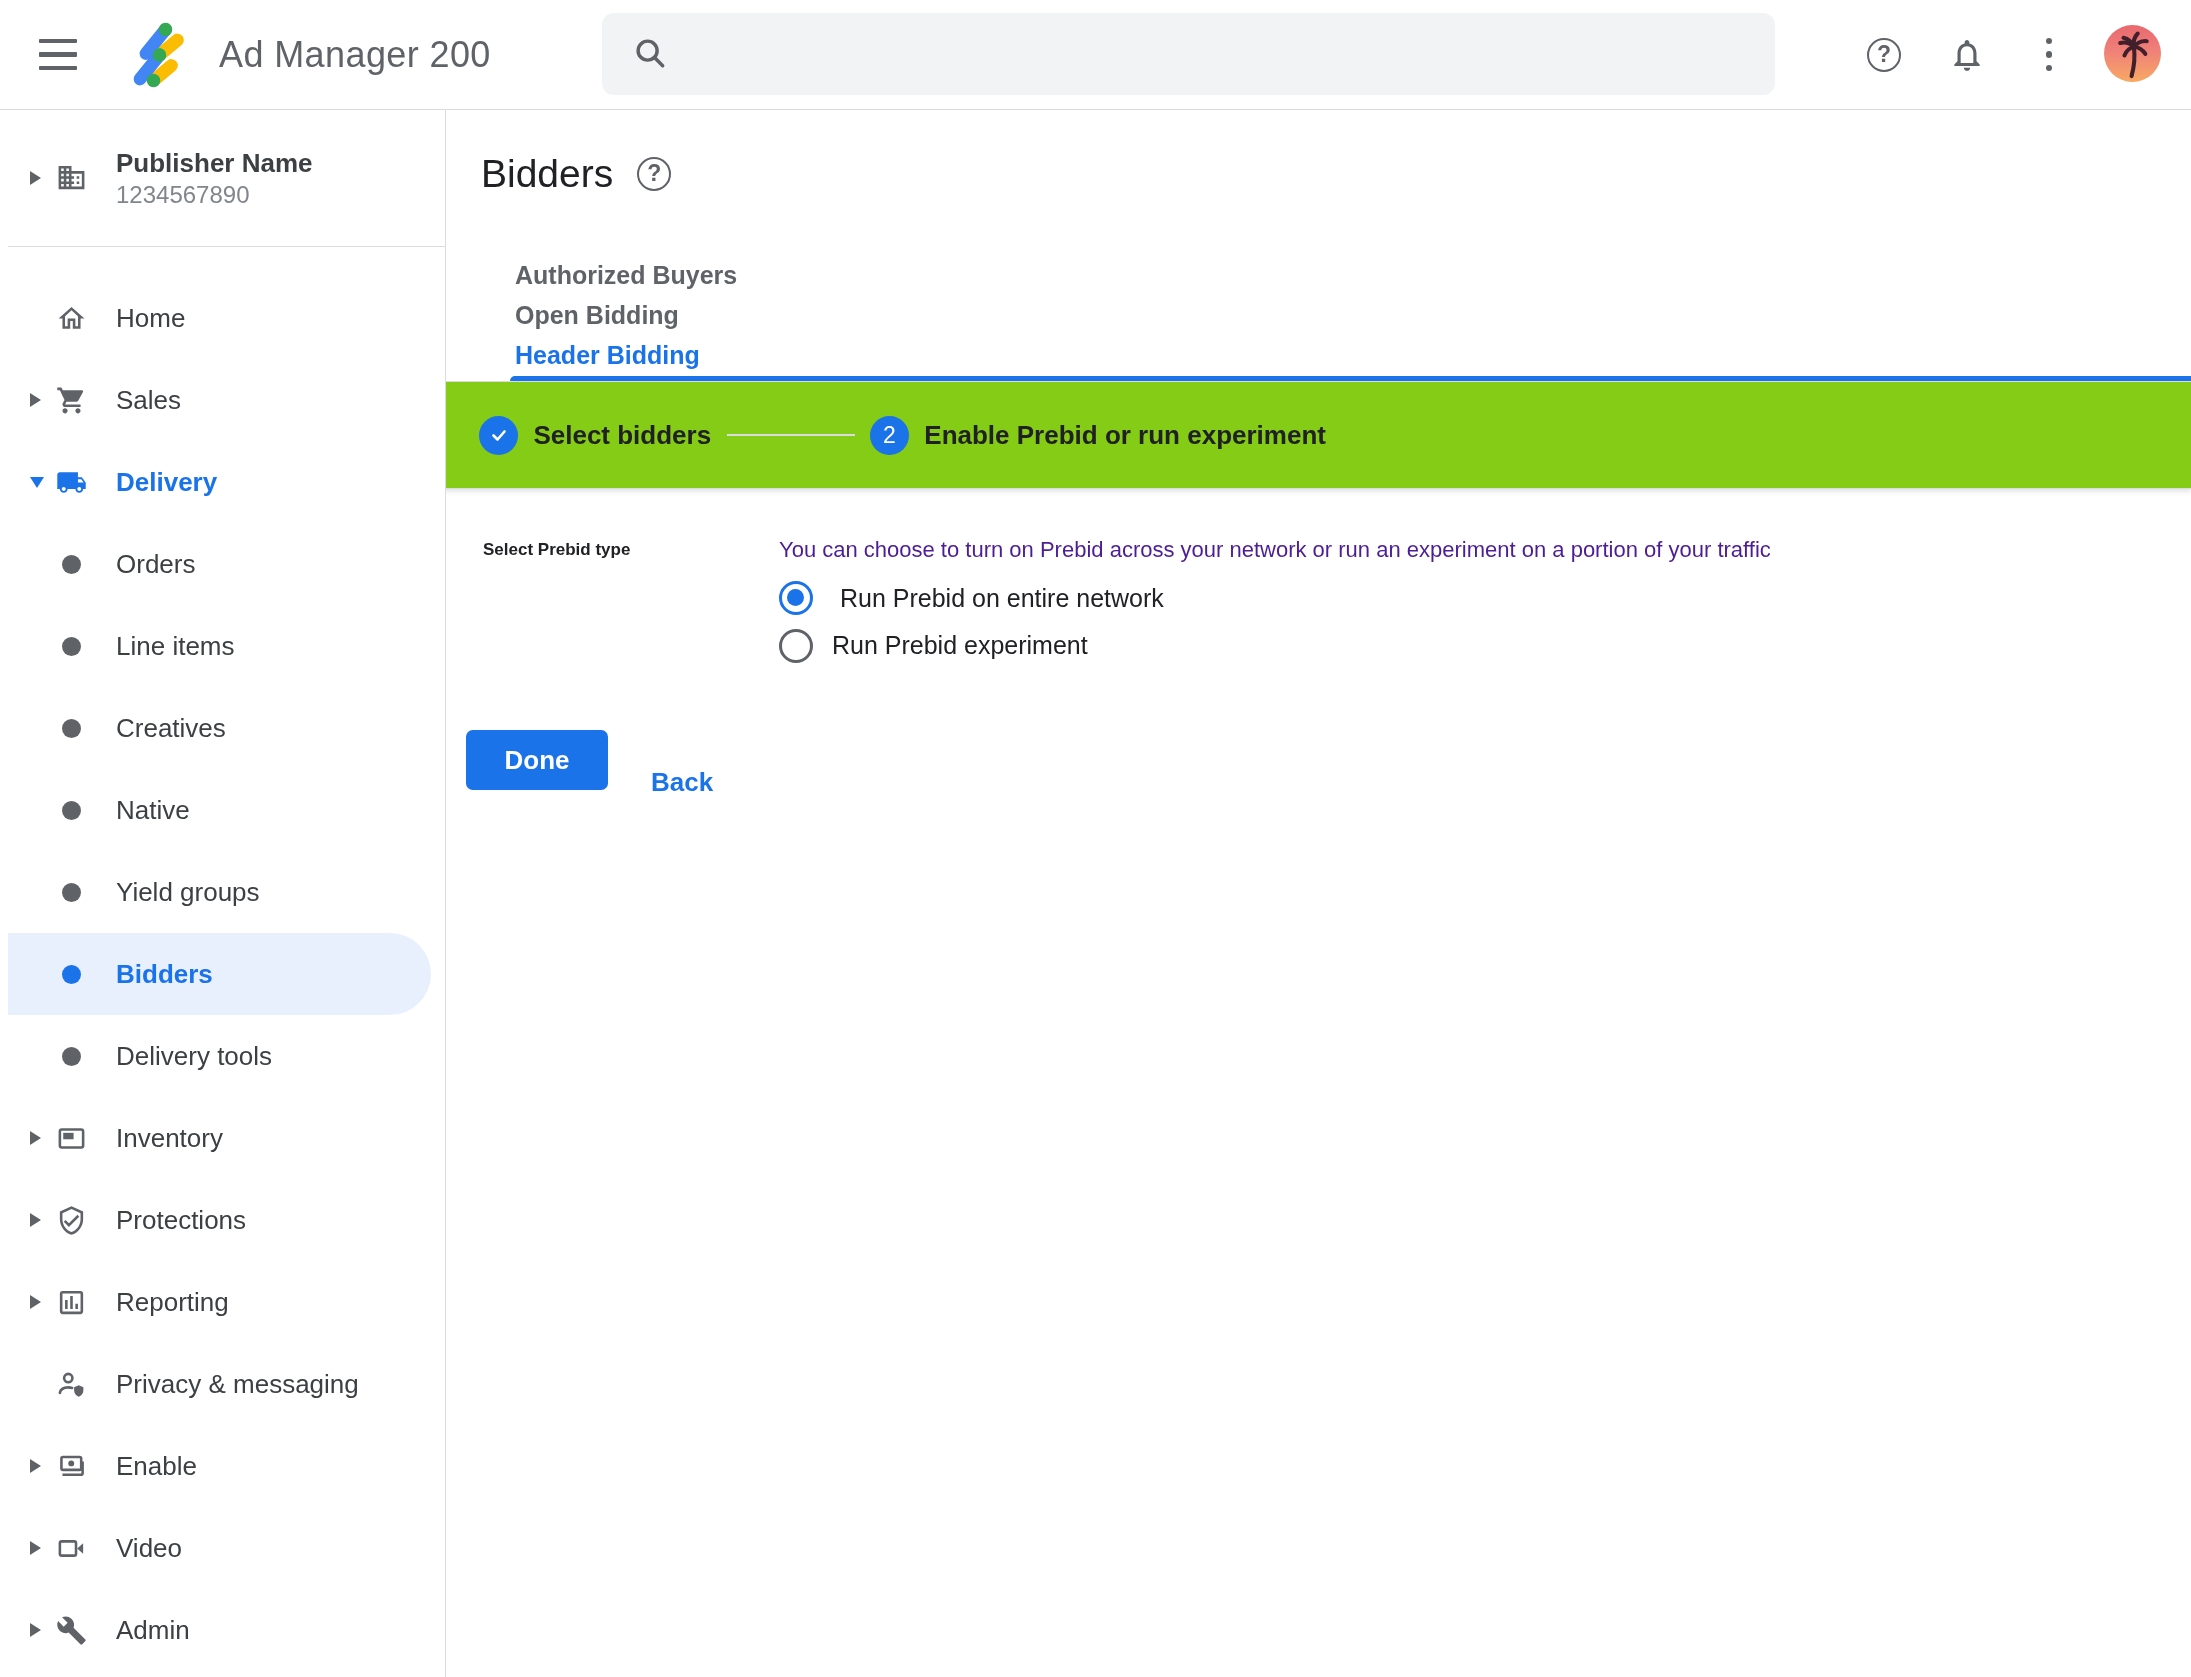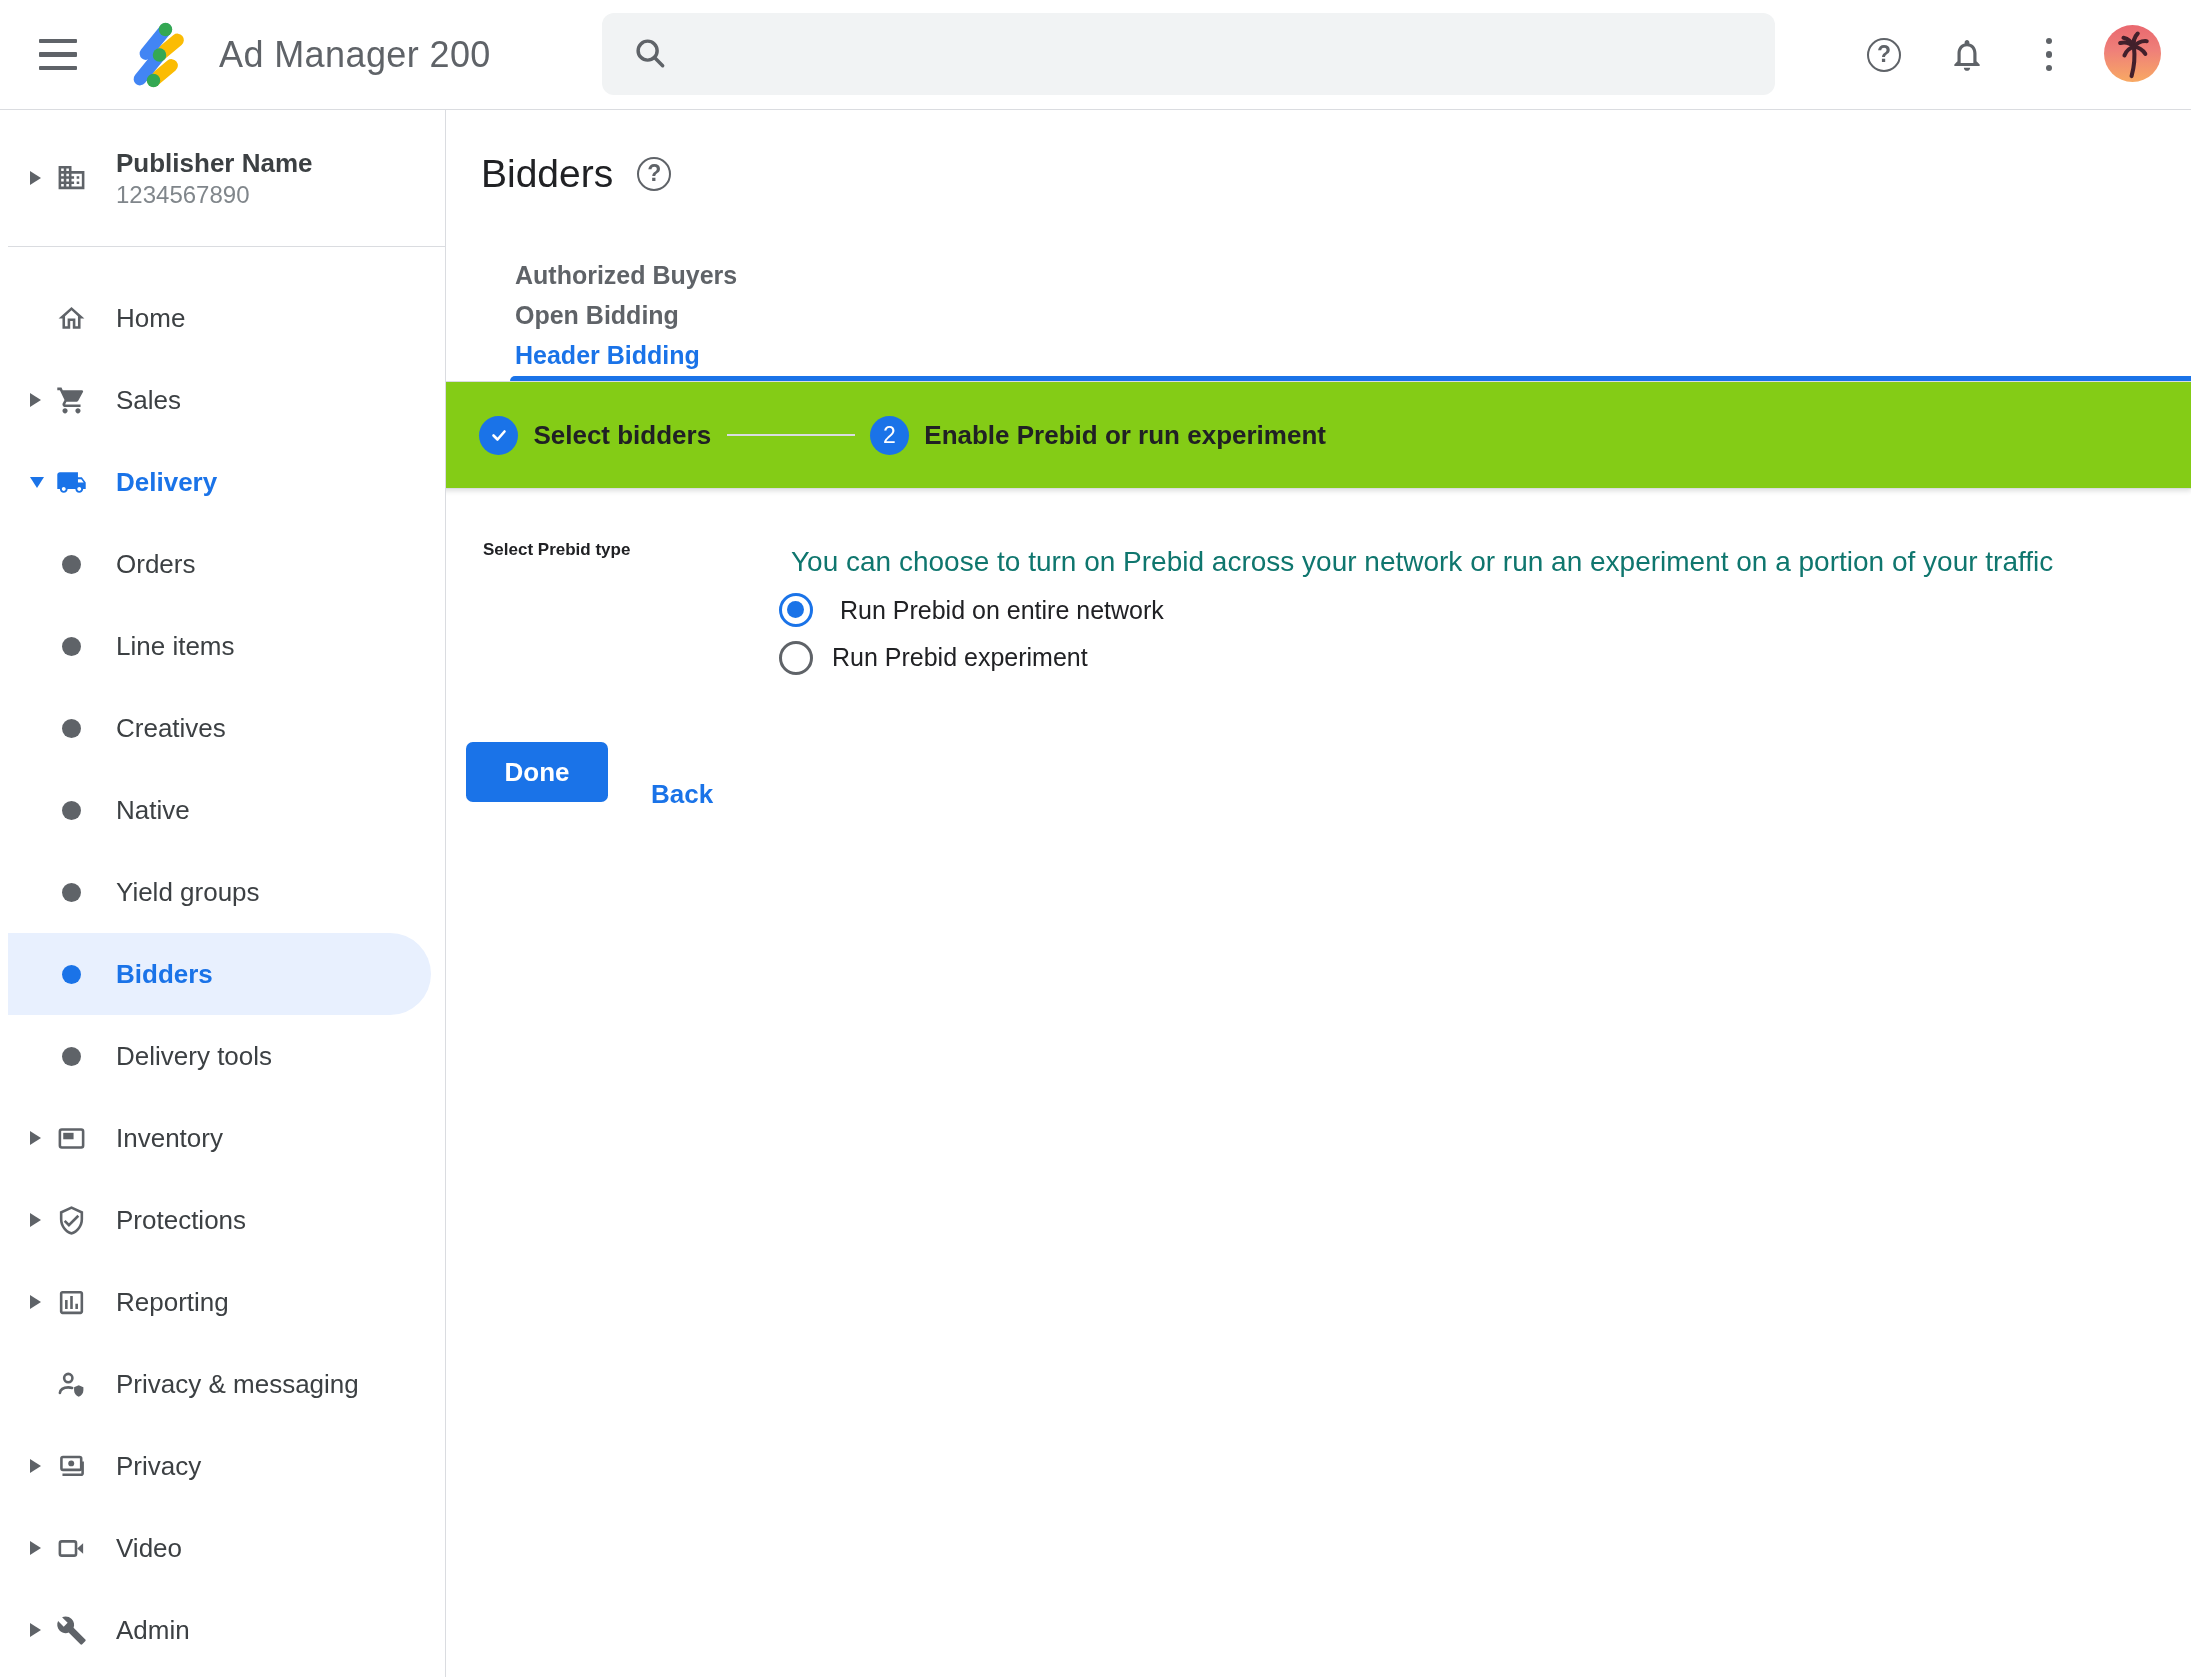--- a/index.html
+++ b/index.html
@@ -64,21 +64,21 @@
   .step{display:flex;align-items:center;cursor:pointer;}
   .step-circle{width:39px;height:39px;border-radius:50%;background:#1a73e8;display:flex;align-items:center;
                justify-content:center;margin-right:15.4px;flex:none;}
   .step-num{color:#fff;font-size:23px;font-weight:400;}
   .step-label{font-size:26px;font-weight:700;color:#202124;white-space:nowrap;}
   .connector{width:128px;height:1.7px;background:#dadce0;margin:0 15.4px;flex:none;}
 
   .form-row{display:flex;margin:45px 0 0 45px;}
   .form-label{width:296px;flex:none;font-size:17px;font-weight:700;color:#202124;line-height:31px;}
   .form-main{flex:1;}
-  .form-desc{font-size:28px;color:#0f766e;line-height:31px;margin:12px;}
+  .form-desc{font-size:22px;color:#4c1d95;line-height:31px;margin:0;}
   .radio-row{display:flex;align-items:center;cursor:pointer;height:34px;}
   .radio-row.first{margin-top:16px;gap:8px;}
   .radio-row + .radio-row{margin-top:13.7px;}
   .radio{width:34px;height:34px;border-radius:50%;box-sizing:border-box;flex:none;position:relative;}
   .radio.on{border:3.4px solid #1a73e8;}
   .radio.on::after{content:"";position:absolute;left:50%;top:50%;width:17px;height:17px;margin:-8.6px 0 0 -8.6px;
                    border-radius:50%;background:#1a73e8;}
   .radio.off{border:3.4px solid #5f6368;}
   .radio-label{font-size:25px;color:#202124;margin-left:19px;white-space:nowrap;}
 
@@ -314,21 +314,21 @@
         <span class="caret-slot">
             <span class="caret-r"></span>
           </span>
         <span class="nav-icon">
           <svg width="31" height="31" viewBox="0 0 24 24" fill="none">
             <rect x="4.2" y="4.6" width="15.3" height="10" rx="1.2" stroke="#5f6368" stroke-width="2"></rect>
             <circle cx="11.8" cy="9.6" r="2.3" fill="#5f6368"></circle>
             <path d="M21.6 8.2v9.2c0 1.1-.9 2-2 2H5v-2h14.6V8.2h2z" fill="#5f6368"></path>
           </svg>
         </span>
-        <span class="nav-label">Privacy</span>
+        <span class="nav-label">Enable</span>
       </li>
 
       <li class="nav-item">
         <span class="caret-slot">
             <span class="caret-r"></span>
           </span>
         <span class="nav-icon">
           <svg width="31" height="31" viewBox="0 0 24 24" fill="none">
             <rect x="3" y="6.5" width="12.5" height="11" rx="1.5" stroke="#5f6368" stroke-width="2"></rect>
             <path d="M21 8v8l-4.6-4L21 8z" fill="#5f6368"></path>

